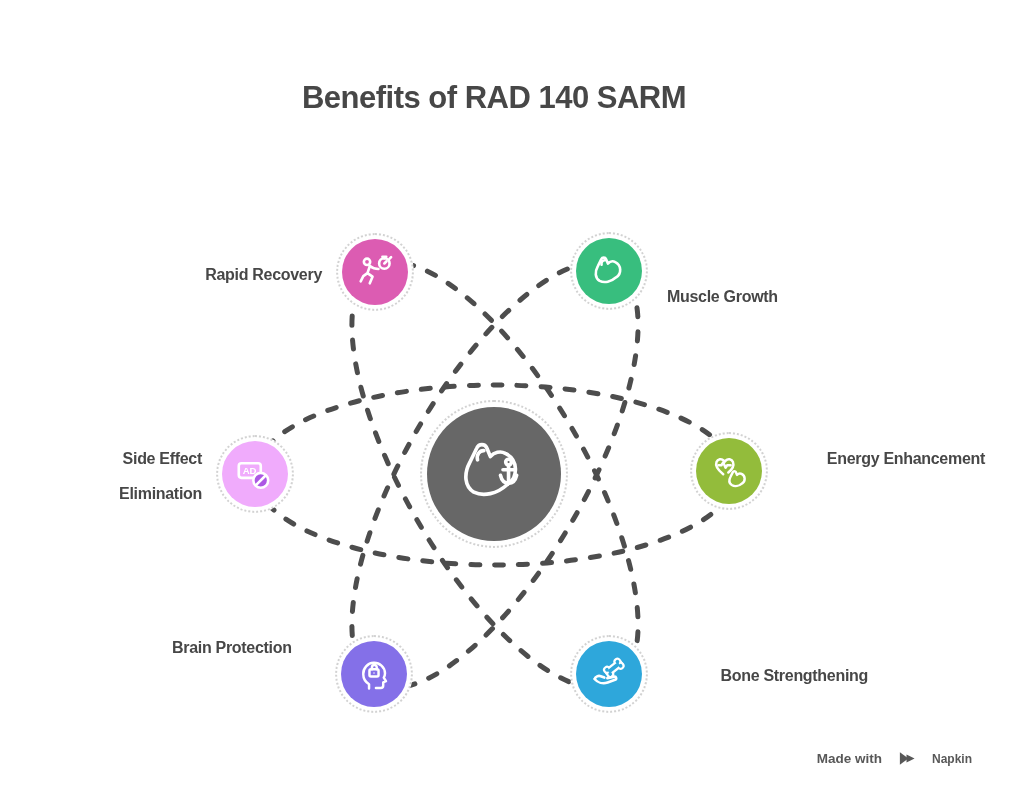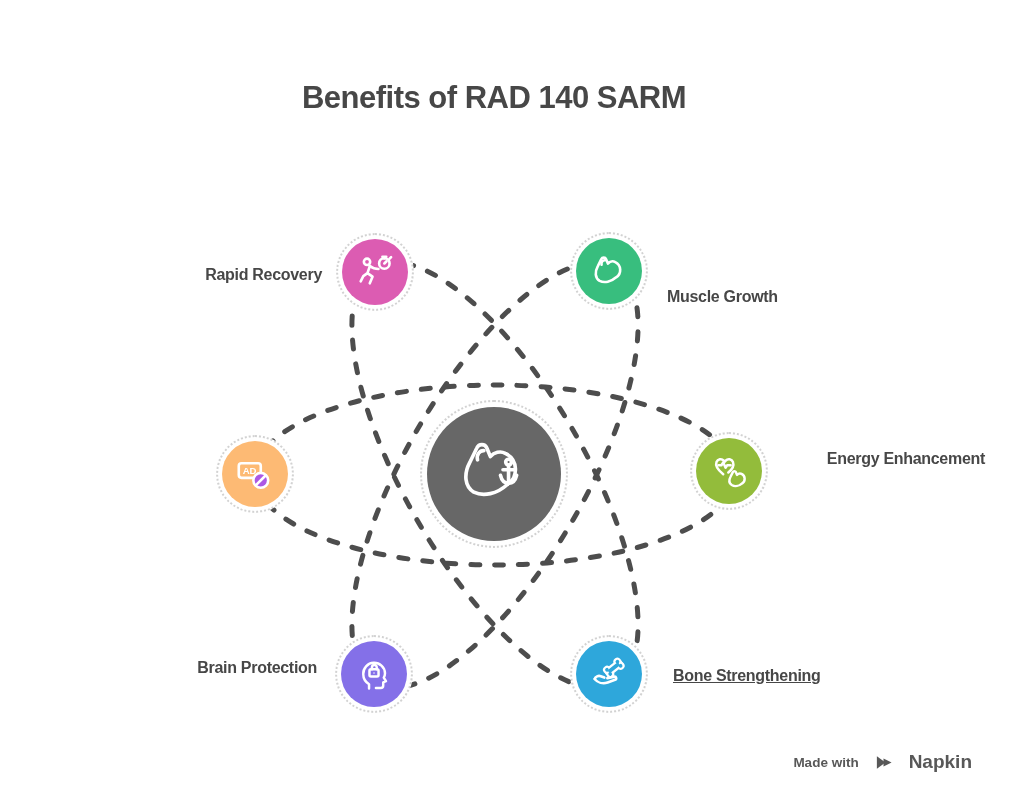--- a/index.html
+++ b/index.html
@@ -35,29 +35,29 @@
   .pos-brain {left:335px;top:635px;}
   .pos-bone  {left:570px;top:635px;}
   .label{
     position:absolute;font-size:16px;font-weight:700;color:#474747;
     line-height:35px;letter-spacing:-0.3px;
   }
   .lab-rapid {right:702px;top:257px;width:240px;text-align:right;}
   .lab-muscle{left:667px;top:256px;width:240px;text-align:left;margin-top:23px;}
   .lab-side  {right:822px;top:441px;width:160px;text-align:right;}
   .lab-energy{left:790px;top:441px;width:195px;text-align:right;}
-  .lab-brain {right:707px;top:650px;width:145px;text-align:right;}
-  .lab-bone  {left:673px;top:658px;width:195px;text-align:left;text-decoration:underline;}
+  .lab-brain {right:707px;top:630px;width:145px;}
+  .lab-bone  {left:673px;top:658px;width:195px;text-align:right;}
   .icon-svg{stroke:#ffffff;fill:none;stroke-linecap:round;stroke-linejoin:round;}
   .footer{
     position:absolute;right:52px;top:751px;display:flex;align-items:center;gap:16px;
     color:#585858;font-size:13.5px;
   }
   .footer .made{font-weight:600;}
-  .footer .brand{font-weight:700;font-size:19px;}
+  .footer .brand{font-weight:700;font-size:12px;}
 </style>
 </head>
 <body>
 
 <div class="canvas">
 
   <h1 class="title">Benefits of RAD 140 SARM</h1>
 
   <svg class="orbits" width="1024" height="805" viewBox="0 0 1024 805">
     <g fill="none" stroke-width="5" stroke-linecap="round" stroke-dasharray="9 15">
@@ -93,21 +93,21 @@
   <div class="node pos-muscle">
     <div class="node-circle" style="background: rgb(56, 190, 126);">
       <svg class="icon-svg" width="44" height="44" viewBox="0 0 32 32" stroke-width="1.9">
         <path d="M9.2 23.2 C5.8 21 5.6 16.6 7.8 12.6 L10.4 7.4 C11.1 5.9 13.3 5.9 13.9 7.4 L15.2 10.6 C16.6 9.1 18.8 8.5 20.6 9.5 A6.4 6.4 0 0 1 21.2 20.6 C17.6 23.9 12.6 24.9 9.2 23.2 Z"></path>
         <path d="M10.6 11.4 C10.2 9.6 11.4 8.1 13 8.2"></path>
       </svg>
     </div>
   </div>
 
   <div class="node pos-side">
-    <div class="node-circle" style="background: #fdba74;">
+    <div class="node-circle" style="background: #f0abfc;">
       <svg class="icon-svg" width="44" height="44" viewBox="0 0 32 32" stroke-width="1.9" style="--c: #AC58E4;">
         <rect x="4.2" y="8.2" width="16" height="10.6" rx="2"></rect>
         <text x="7" y="16" font-size="7" font-weight="bold" fill="#ffffff" stroke="none" font-family="Liberation Sans, sans-serif">AD</text>
         <circle cx="20.2" cy="20.6" r="5.4" fill="var(--c)"></circle>
         <path d="M16.7 24.1 L23.7 17.1"></path>
       </svg>
     </div>
   </div>
 
   <div class="node pos-energy">
@@ -147,20 +147,21 @@
           <circle cx="24.3" cy="13.4" r="1.35" fill="var(--c)" stroke="none"></circle>
         </g>
         <path d="M5.6 19.6 C7.8 22.4 11.6 23.4 15 22.2 L20.4 20.2 C21.8 19.6 21.3 17.6 19.8 17.9 L14.8 19"></path>
         <path d="M5.6 19.6 C6.2 17.8 8.2 17 10 17.6 L12.6 18.6"></path>
       </svg>
     </div>
   </div>
 
   <div class="label lab-rapid">Rapid Recovery</div>
   <div class="label lab-muscle">Muscle Growth</div>
+  <div class="label lab-side">Side Effect Elimination</div>
   <div class="label lab-energy">Energy Enhancement</div>
   <div class="label lab-brain">Brain Protection</div>
   <div class="label lab-bone">Bone Strengthening</div>
 
   <div class="footer">
     <span class="made">Made with</span>
     <svg width="18" height="15" viewBox="0 0 19 15">
       <path d="M2 1 L11 7.5 L2 14 Z" fill="#585858"></path>
       <path d="M9 3.2 L17.5 7.5 L9 11.8 Z" fill="#585858"></path>
     </svg>

